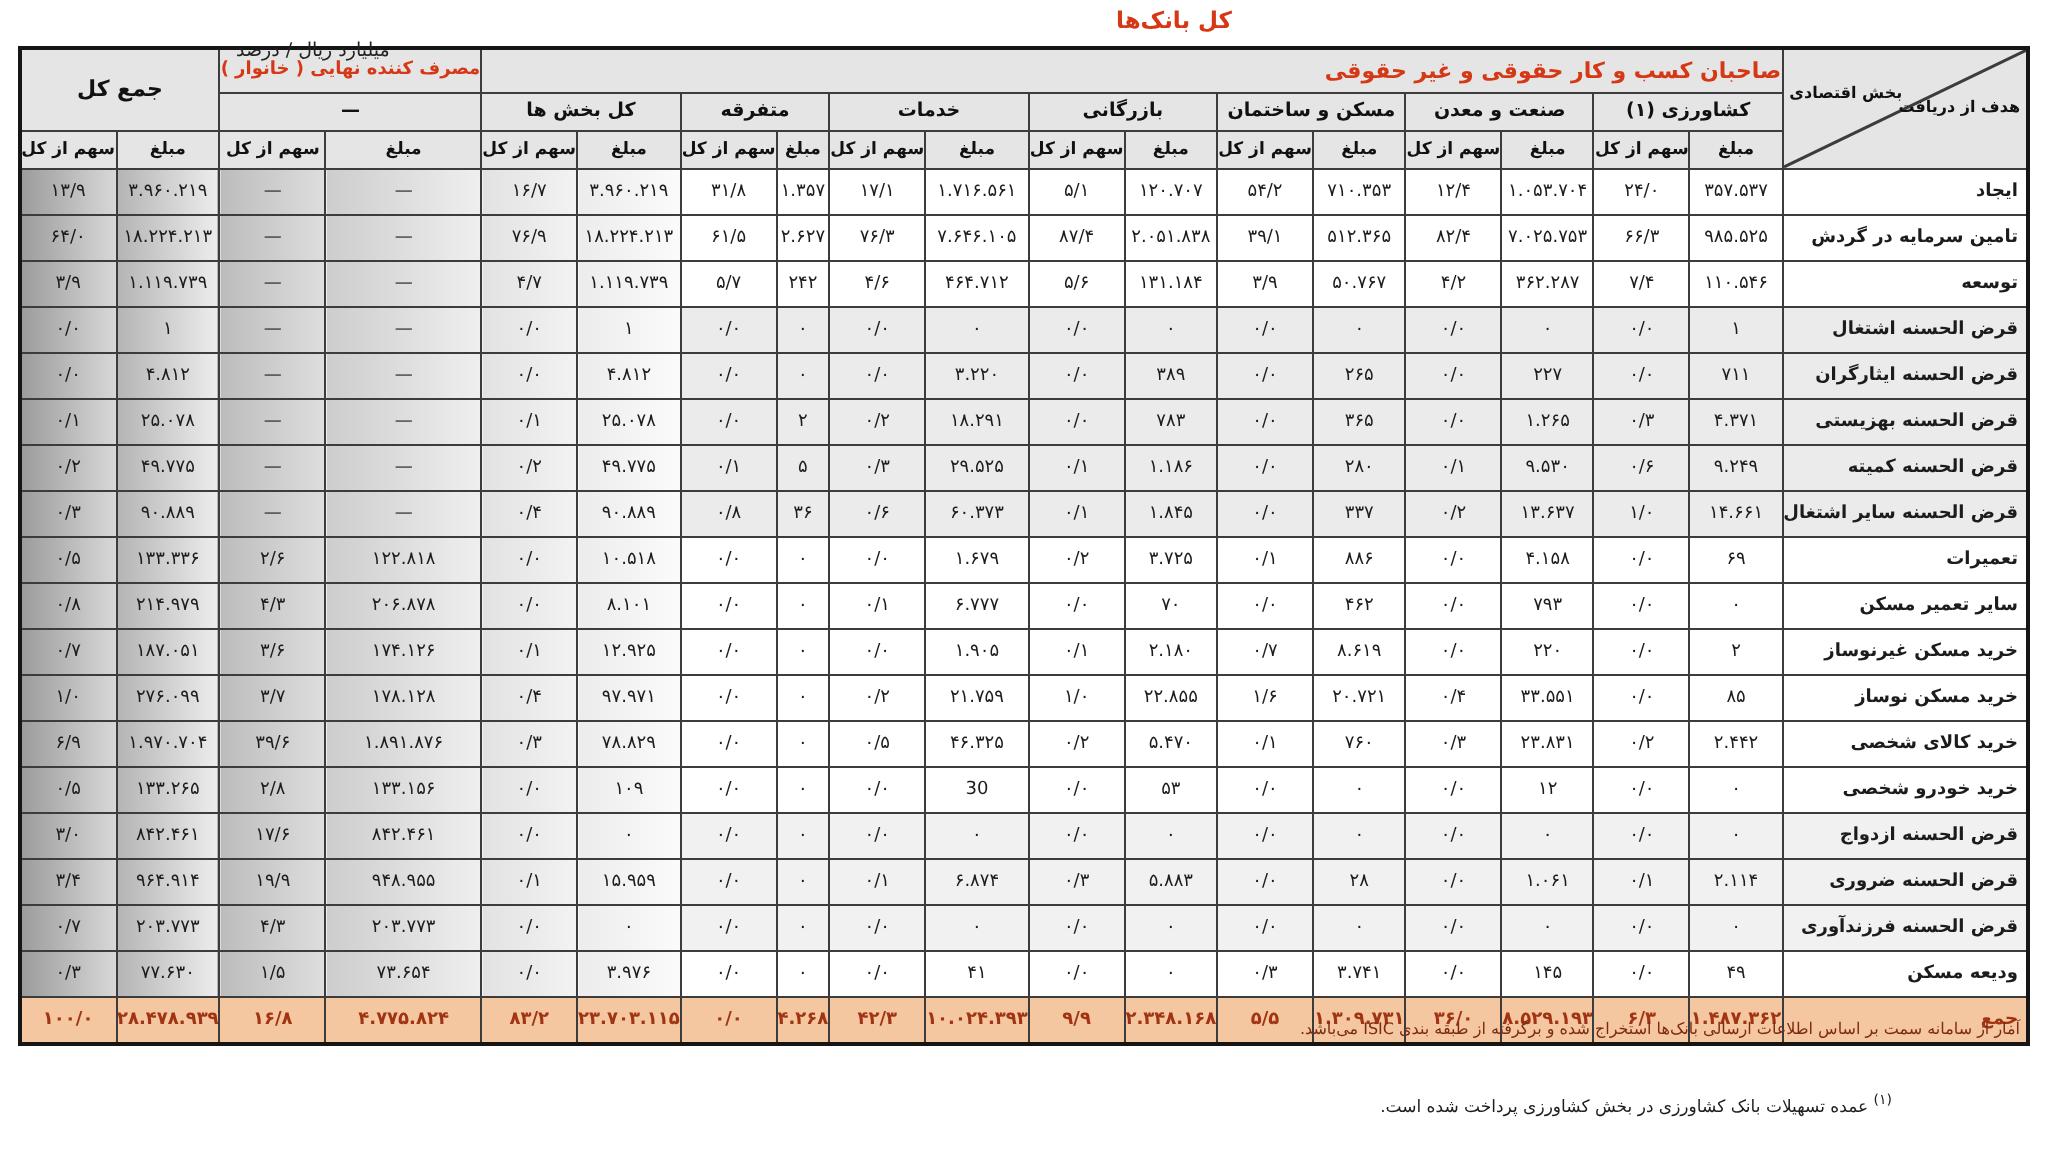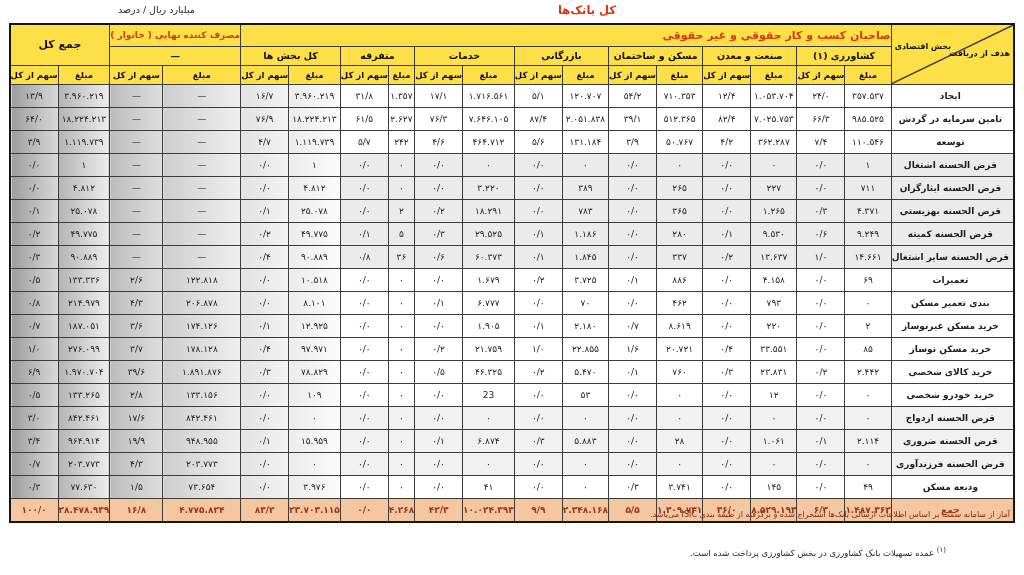--- a/index.html
+++ b/index.html
@@ -1,42 +1,42 @@
 <!DOCTYPE html>
 <html dir="rtl" lang="fa"><head>
 <meta charset="utf-8">
 <style>
   html,body{margin:0;padding:0;}
   body{
     width:1024px;height:575px;position:relative;overflow:hidden;
     background:#ffffff;direction:rtl;
     font-family:"DejaVu Sans",sans-serif;
   }
-  .units{position:absolute;top:4px;left:118px;font-size:9.5px;color:#222;direction:rtl;}
+  .units{position:absolute;top:20px;left:118px;font-size:9.5px;color:#222;direction:rtl;}
   .main-title{position:absolute;top:3px;left:537px;width:100px;text-align:center;
     color:#d63715;font-weight:bold;font-size:11.5px;}
   table{
     border-collapse:collapse;table-layout:fixed;
     margin:23px 9px 0 9px;direction:rtl;
   }
   th,td{border:1px solid #3c3c3c;overflow:hidden;white-space:nowrap;padding:0;}
   table{border:2px solid #161616;}
-  thead th{background:#fde047;color:#111;}
+  thead th{background:#e5e5e5;color:#111;}
   .hA{height:22px}.hB{height:19px}.hC{height:19px}
   .band{color:#d63715;font-weight:bold;font-size:11px;text-align:right;}
   .consumer{color:#d63715;font-weight:bold;font-size:9px;}
   .grand{font-size:11px;font-weight:bold;}
   .grp{font-size:9.5px;font-weight:bold;}
   .sub{font-size:8.5px;font-weight:bold;}
   .corner{position:relative;padding:16px;}
   .corner svg{position:absolute;inset:0;width:100%;height:100%;}
   .corner .c-col{position:absolute;right:auto;left:3px;top:17px;font-size:8px;font-weight:bold;}
   .corner .c-row{position:absolute;right:3px;top:24px;font-size:8px;font-weight:bold;}
   tbody td{font-size:9px;height:22px;text-align:center;color:#1c1c1c;background:#fff;}
-  td.row-label{text-align:center;padding-right:4px;font-weight:bold;font-size:9px;}
+  td.row-label{text-align:right;padding-right:4px;font-weight:bold;font-size:9px;}
   tr.shade td.plain{background:#ebebeb;}
   tr.shade2 td.plain{background:#f1f1f1;}
   .c-kol-m{background:linear-gradient(90deg,#ececec,#fbfbfb);}
   .c-kol-s{background:linear-gradient(90deg,#e2e2e2,#f3f3f3);}
   .c-khan-m{background:linear-gradient(90deg,#cdcdcd,#efefef);}
   .c-khan-s{background:linear-gradient(90deg,#bcbcbc,#dedede);}
   .c-jam-m{background:linear-gradient(90deg,#b4b4b4,#ececec);}
   .c-jam-s{background:linear-gradient(90deg,#9c9c9c,#d8d8d8);}
   td.dash{color:#333;}
   tr.total td{background:#f4c7a1 !important;color:#a03413;font-weight:bold;}
@@ -300,21 +300,21 @@
         <td class="plain">۰</td>
         <td class="plain">۰/۰</td>
         <td class="c-kol-m">۱۰.۵۱۸</td>
         <td class="c-kol-s">۰/۰</td>
         <td class="c-khan-m">۱۲۲.۸۱۸</td>
         <td class="c-khan-s">۲/۶</td>
         <td class="c-jam-m">۱۳۳.۳۳۶</td>
         <td class="c-jam-s">۰/۵</td>
       </tr>
       <tr>
-        <td class="row-label plain">بندی تعمیر مسکن</td>
+        <td class="row-label plain">سایر تعمیر مسکن</td>
         <td class="plain">۰</td>
         <td class="plain">۰/۰</td>
         <td class="plain">۷۹۳</td>
         <td class="plain">۰/۰</td>
         <td class="plain">۴۶۲</td>
         <td class="plain">۰/۰</td>
         <td class="plain">۷۰</td>
         <td class="plain">۰/۰</td>
         <td class="plain">۶.۷۷۷</td>
         <td class="plain">۰/۱</td>
@@ -393,21 +393,21 @@
       <tr>
         <td class="row-label plain">خرید خودرو شخصی</td>
         <td class="plain">۰</td>
         <td class="plain">۰/۰</td>
         <td class="plain">۱۲</td>
         <td class="plain">۰/۰</td>
         <td class="plain">۰</td>
         <td class="plain">۰/۰</td>
         <td class="plain">۵۳</td>
         <td class="plain">۰/۰</td>
-        <td class="plain">23</td>
+        <td class="plain">30</td>
         <td class="plain">۰/۰</td>
         <td class="plain">۰</td>
         <td class="plain">۰/۰</td>
         <td class="c-kol-m">۱۰۹</td>
         <td class="c-kol-s">۰/۰</td>
         <td class="c-khan-m">۱۳۳.۱۵۶</td>
         <td class="c-khan-s">۲/۸</td>
         <td class="c-jam-m">۱۳۳.۲۶۵</td>
         <td class="c-jam-s">۰/۵</td>
       </tr>

